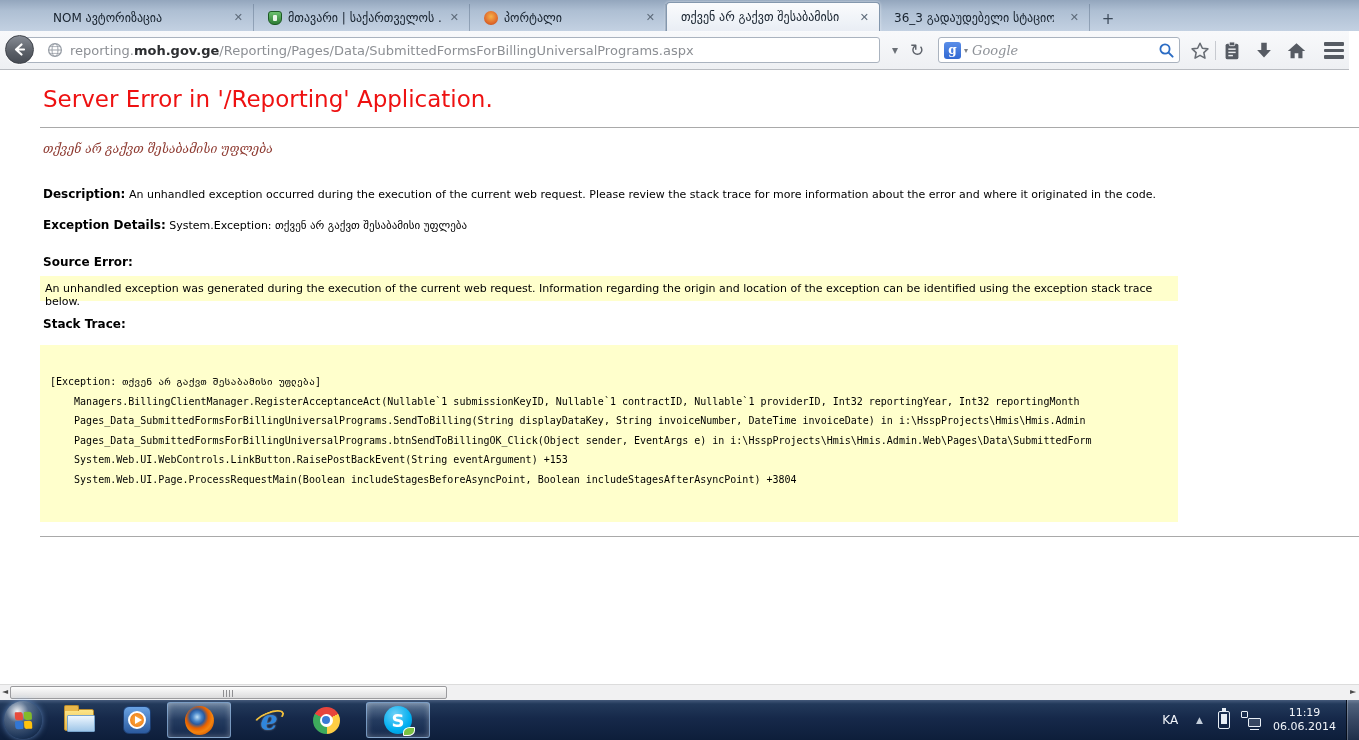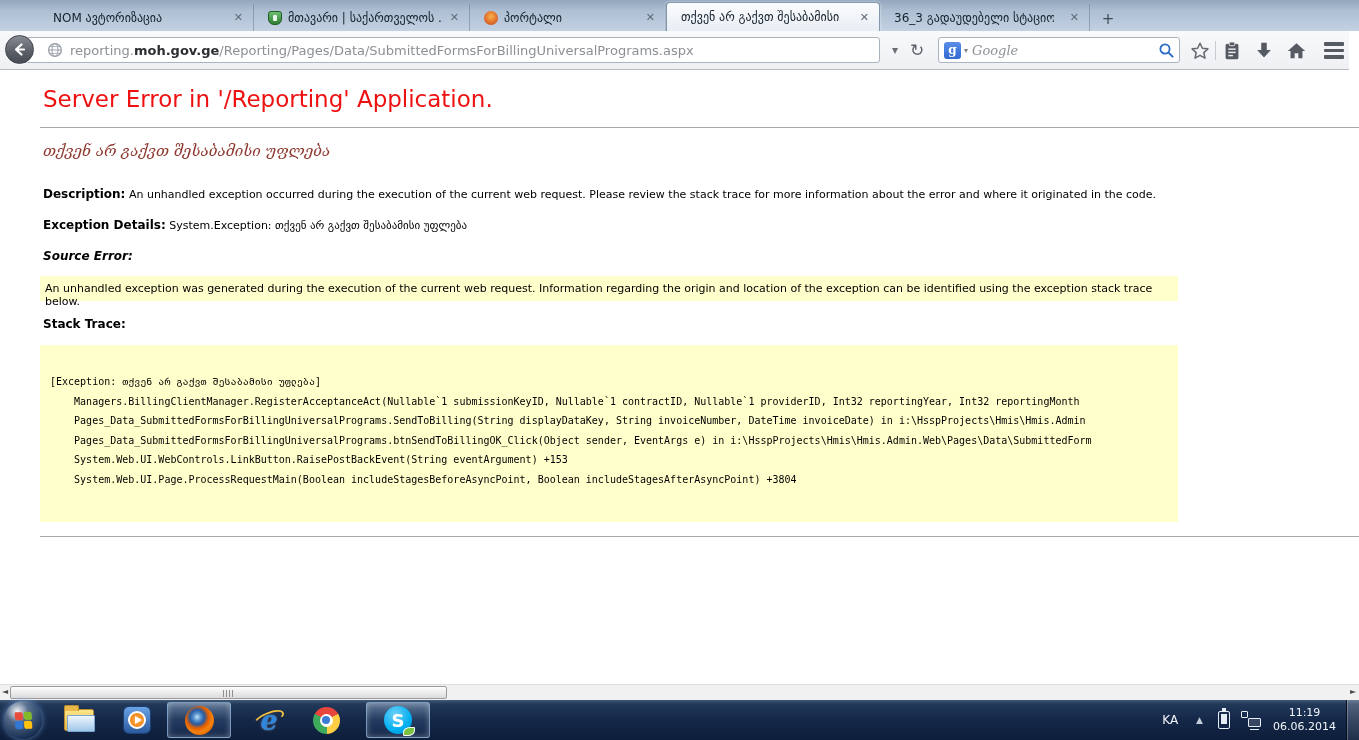--- a/index.html
+++ b/index.html
@@ -61,25 +61,25 @@
   .btn-home { left:1282px; } .btn-menu { left:1317px; width:34px; }
   .vdivider { position:absolute; top:10px; left:1215px; width:1px; height:19px; background:#c7cad0; }
   .hamburger { display:flex; flex-direction:column; gap:3px; }
   .hamburger span { width:20px; height:3.5px; background:#565b63; border-radius:1px; }
 
   
   .content { position:absolute; left:0; top:70px; width:1359px; height:614px; background:#fff; overflow:hidden;margin-left:40px; }
   .err-h1 { position:absolute; left:3px; top:16px; font-size:23px; color:#ee1111; font-weight:normal;
     letter-spacing:0px; }
   .hr1 { position:absolute; left:0; top:57px; width:1359px; border-top:1px solid #a9a9a9; }
-  .err-h2 { position:absolute; left:3px; top:72px; font-size:15px; color:#8e3a31; font-style:italic;
+  .err-h2 { position:absolute; left:3px; top:72px; font-size:12px; color:#8e3a31; font-style:italic;
     font-family:"DejaVu Serif", serif; font-weight:normal; }
   .para { position:absolute; left:3px; font-size:11px; color:#000; }
   .para b { font-size:12px; }
-  .p-desc { top:117px; } .p-exc { top:148px; } .p-src { top:179px;font-style:italic; } .p-stack { top:247px; }
+  .p-desc { top:117px; } .p-exc { top:148px; } .p-src { top:185px; } .p-stack { top:247px; }
   .ybox { position:absolute; left:0; width:1138px; background:#ffffcc; }
   .ybox1 { top:206px; height:25px; font-size:11px; padding:6px 0 0 5px; color:#000; }
   .ybox2 { top:275px; height:177px; padding:27px 0 0 10px; }
   .stack-line { font-family:"DejaVu Sans Mono", monospace; font-size:10px; line-height:19.5px;
     white-space:pre; color:#000; }
   .hr2 { position:absolute; left:0; top:466px; width:1359px; border-top:1px solid #a9a9a9; }
   .p-ver { top:474px; }
 
   
   .hscroll { position:absolute; left:0; top:684px; width:1359px; height:16px; background:#f1f1f2;

